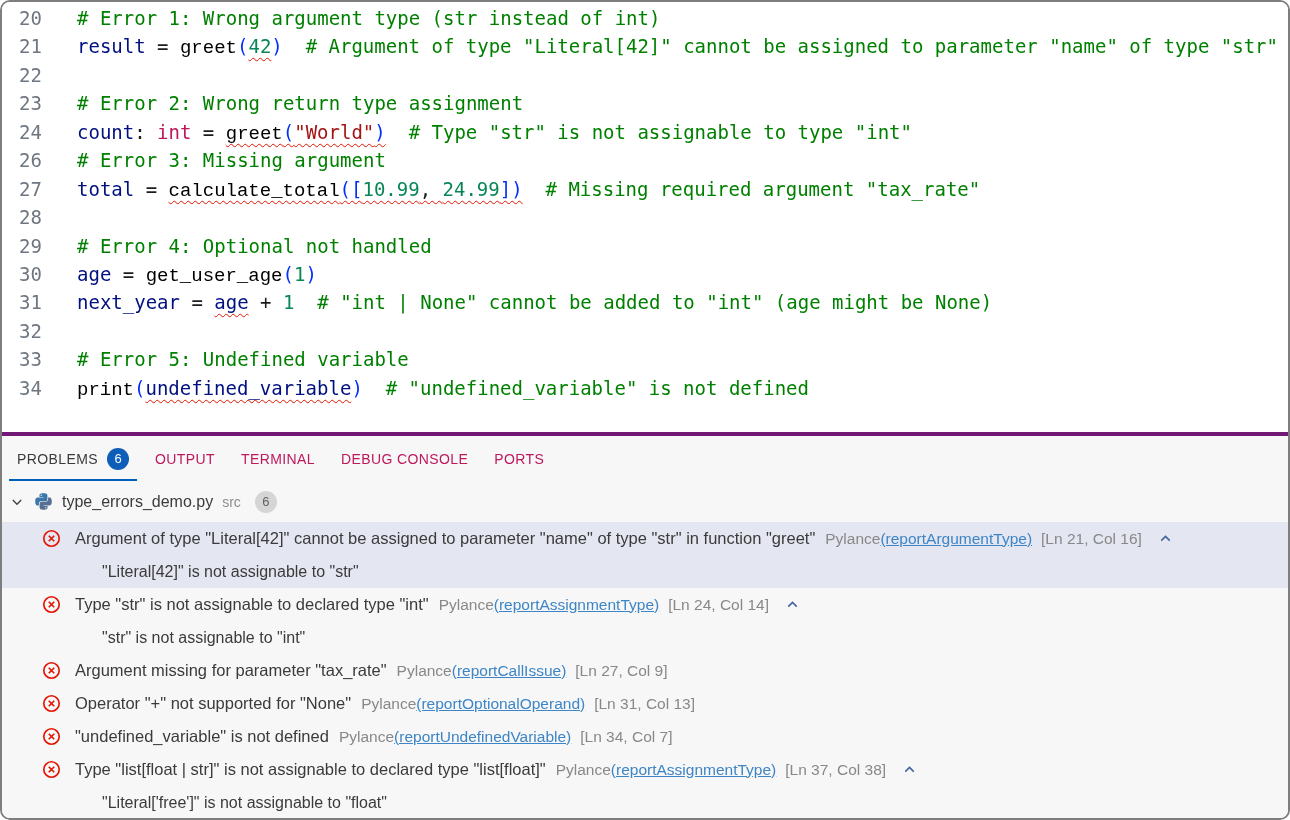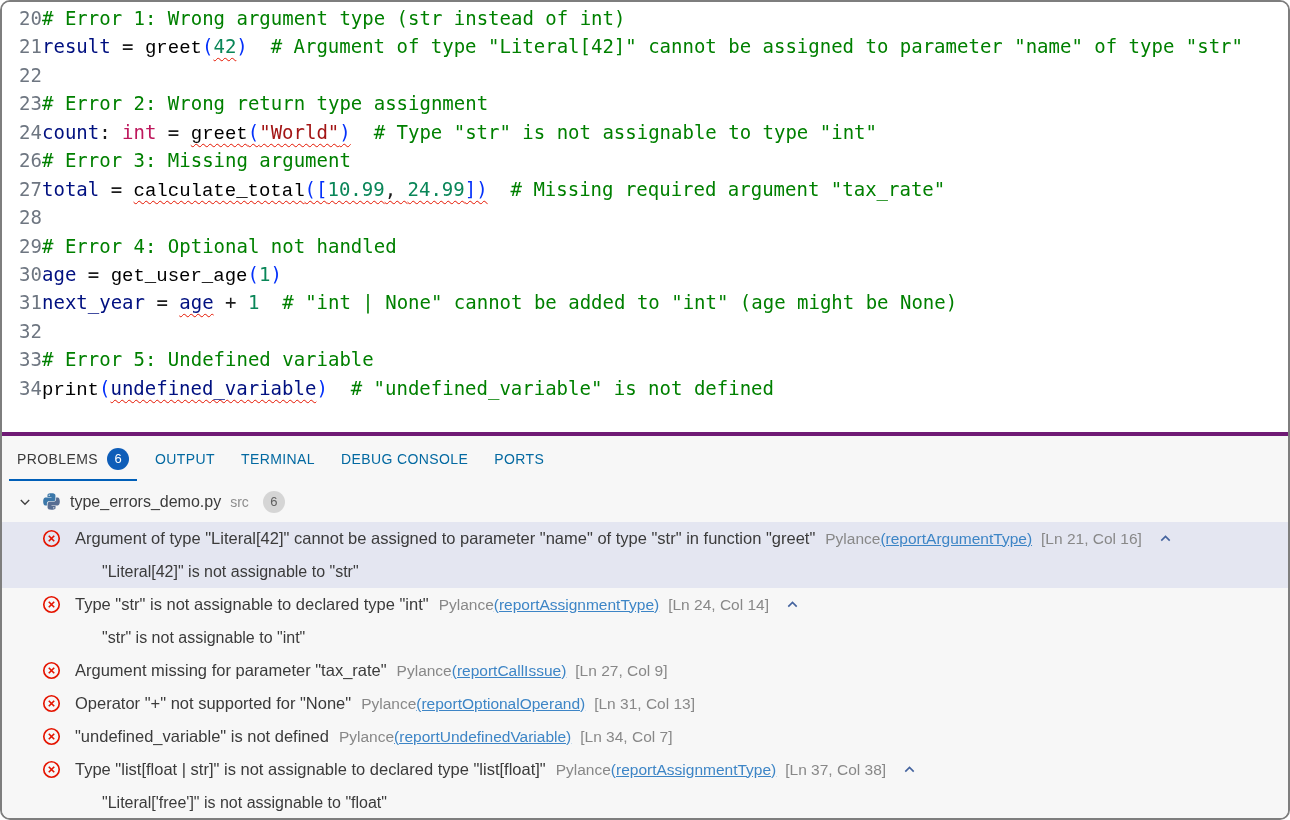--- a/index.html
+++ b/index.html
@@ -14,21 +14,21 @@
   }
 
   
   .editor {
     height: 430px; background: #ffffff; overflow: hidden;
     font-family: "DejaVu Sans Mono", "Liberation Mono", monospace;
     font-size: 19px; padding-top: 2px;
   }
   .line { display: flex; height: 28.45px; line-height: 28.45px; white-space: pre; }
   .ln { width: 40px; flex: none; text-align: right; color: #6e7681; }
-  .code { }
+  .code { margin-left: 35px; }
   .tk-cm { color: #008000; }
   .tk-v  { color: #001080; }
   .tk-fn { color: #000000; font-family: Liberation Mono, monospace; }
   .tk-num{ color: #098658; }
   .tk-str{ color: #A31515; }
   .tk-ty { color: #be185d; }
   .tk-op { color: #1b1b1b; }
   .tk-br { color: #0431FA; }
   .sq {
     text-decoration-line: underline; text-decoration-style: wavy;
@@ -37,34 +37,34 @@
   }
 
   
   .panel {
     flex: 1; border-top: 4px solid #701a75; background: #f7f7f7;
     display: flex; flex-direction: column; overflow: hidden;
   }
   .tabs { height: 45px; flex: none; display: flex; align-items: stretch; padding-left: 2px; }
   .tab {
     position: relative; display: flex; align-items: center; gap: 9px;
-    padding: 0 13px; font-size: 14px; letter-spacing: .4px; color: #0369a1; cursor: pointer;
+    padding: 0 13px; font-size: 14px; letter-spacing: .4px; color: #be185d; cursor: pointer;
   }
   .tab.active { color: #3b3b3b; }
   .tab.active::after {
     content: ""; position: absolute; left: 5px; right: 5px; bottom: 0;
     height: 2px; background: #005FB8;
   }
   .badge-blue {
     min-width: 22px; height: 22px; border-radius: 50%; background: #0E5DB8;
     color: #fff; font-size: 13px; letter-spacing: 0;
     display: flex; align-items: center; justify-content: center;
   }
 
-  .tree-row { height: 41px; flex: none; display: flex; align-items: center; padding-left: 15px; }
+  .tree-row { height: 41px; flex: none; display: flex; align-items: center; padding-left: 7px; }
   .tree-row .twisty { width: 16px; height: 16px; flex: none; }
   .tree-row .pyicon { width: 19px; height: 19px; margin-left: 9px; flex: none; }
   .file-name { margin-left: 9px; font-size: 16px; color: #3b3b3b; }
   .file-dir  { margin-left: 9px; font-size: 14px; color: #8d8d8d; }
   .badge-gray {
     margin-left: 14px; min-width: 22px; height: 22px; border-radius: 50%;
     background: #d5d5d5; color: #5f5f5f; font-size: 13px;
     display: flex; align-items: center; justify-content: center;
   }
 

